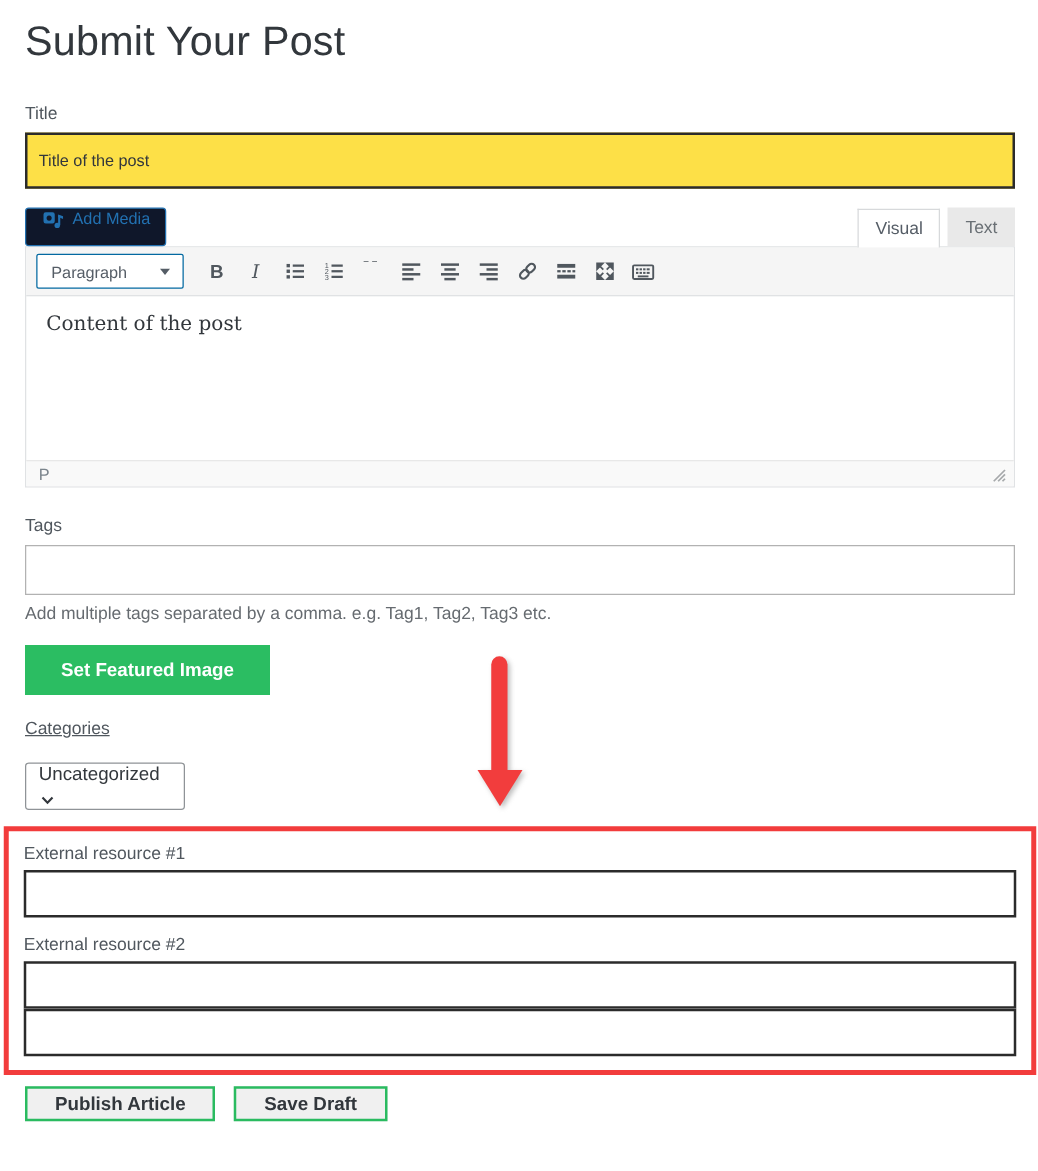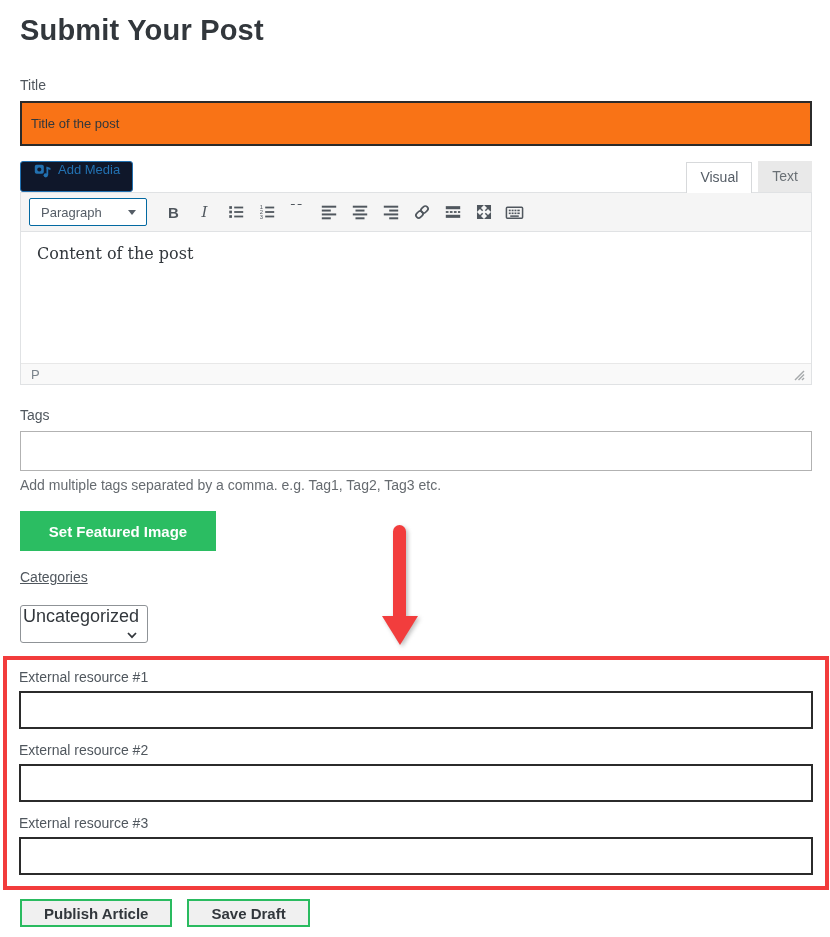--- a/index.html
+++ b/index.html
@@ -9,38 +9,38 @@
     background: #ffffff;
     font-family: "Liberation Sans", "DejaVu Sans", sans-serif;
     color: #32373c;
     position: relative;
     overflow: hidden;
   }
   .page { padding: 0 18px 0 20px; position: relative; }
 
   h1.page-title {
     margin: 14px 0 0;
-    font-size: 29px;
-    font-weight: 700;
+    font-size: 33px;
+    font-weight: 400;
     color: #32373c;
     letter-spacing: .2px;
   }
 
   .field-label {
     display: block;
     font-size: 14px;
     color: #50575e;
     margin: 30px 0 8px;
   }
 
   .text-input {
     width: 100%;
     height: 45px;
     border: 2px solid #2b2b2b;
-    background: #f97316;
+    background: #fde047;
     font-family: inherit;
     font-size: 13px;
     color: #32373c;
     padding: 0 9px;
     outline: none;
     display: block;
   }
 
   
   .media-row {
@@ -162,24 +162,24 @@
   }
 
   .label-tight { margin: 18px 0 20px; text-decoration: underline; }
   .cat-select {
     width: 128px;
     height: 38px;
     border: 1px solid #8f9397;
     border-radius: 3px;
     background: #fff;
     display: flex;
-    align-items: flex-end;
+    align-items: flex-start;
     justify-content: space-between;
     padding: 0 8px 0 10px;
-    font-size: 18px;
+    font-size: 15px;
     color: #32373c;
     cursor: pointer;
     flex-direction: column;
   }
 
   
   .highlight-box {
     margin: 13px -17px 0;
     border: 4px solid #f23c3c;
     padding: 5px 12px 11px;
@@ -406,21 +406,20 @@
     </span>
   </div>
 
   <div class="highlight-box">
     <label class="res-label">External resource #1</label>
     <input class="res-input" type="text" value="" style="">
 
     <label class="res-label">External resource #2</label>
     <input class="res-input" type="text" value="" style="">
 
-    <label class="res-label">External resource #3</label>
     <input class="res-input" type="text" value="" style="">
   </div>
 
   <div class="actions-row">
     <button class="action-btn">Publish Article</button>
     <button class="action-btn">Save Draft</button>
   </div>
 
   <div class="red-arrow">
     <div class="shaft"></div>

